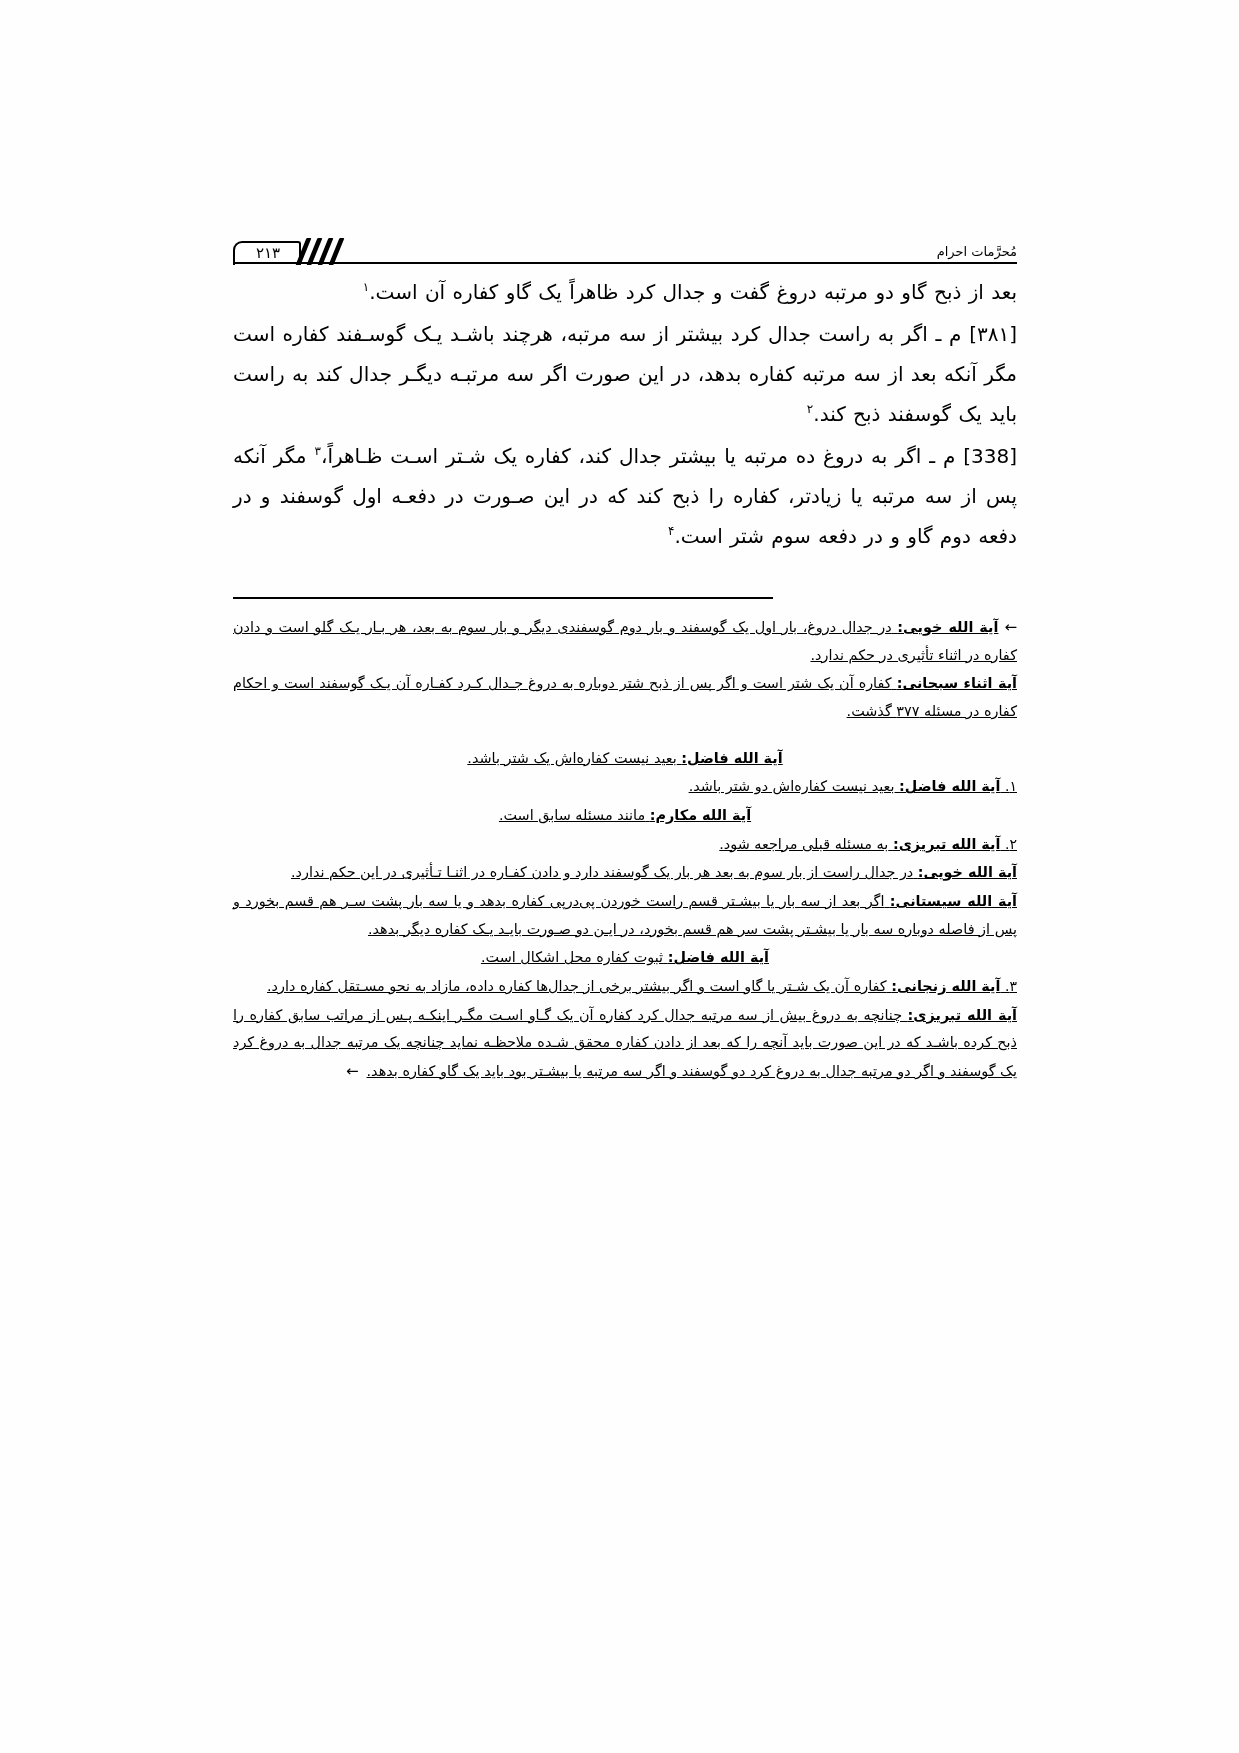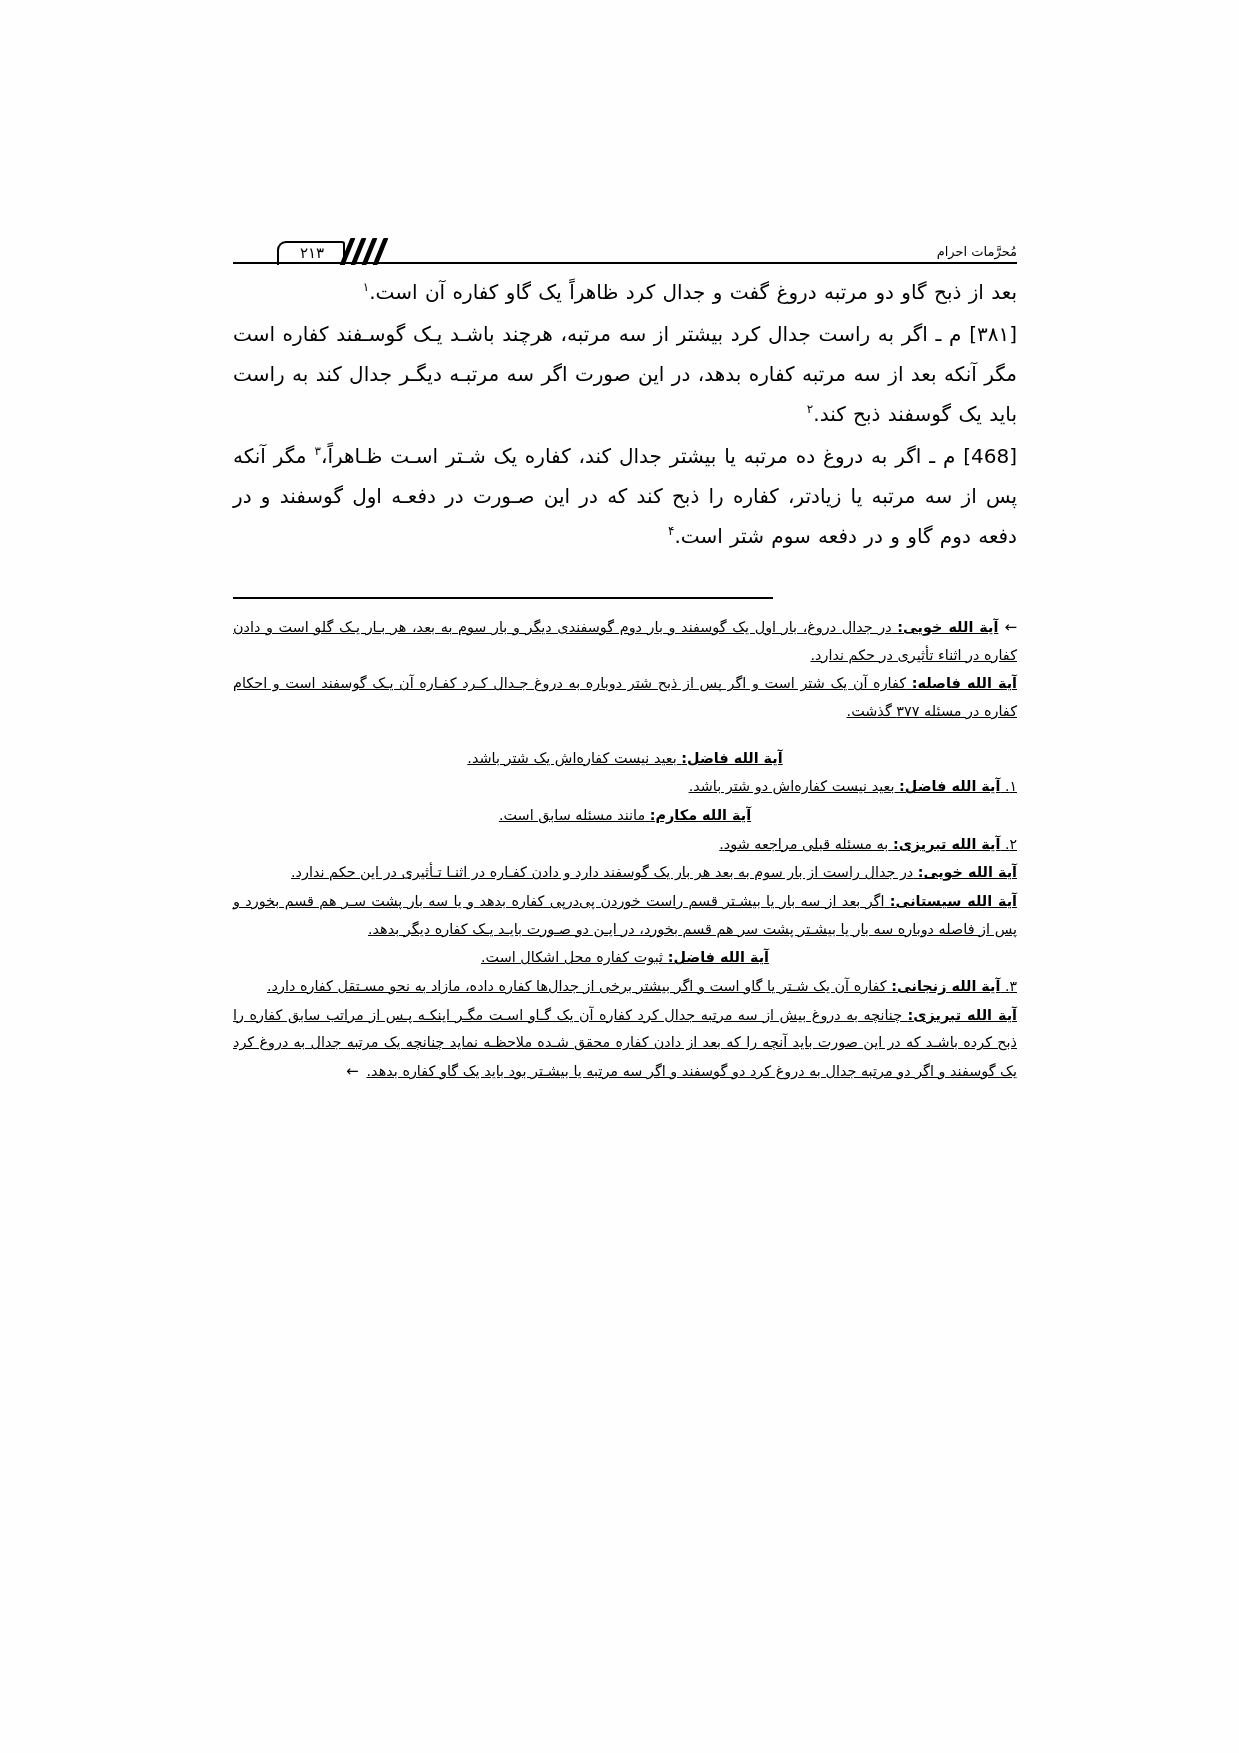--- a/index.html
+++ b/index.html
@@ -59,21 +59,20 @@
     border: 2.2px solid #000;
     border-bottom: none;
     border-top-left-radius: 9px;
     border-top-right-radius: 3px;
     padding: 2px 13px 3px 15px;
     font-size: 15px;
     line-height: 1.15;
     background: #fff;
     min-width: 36px;
     text-align: center;
-    margin-left: 44px;
   }
   .folio-slashes {
     position: relative;
     width: 46px;
     height: 27px;
     margin-left: -4px;
   }
   .folio-slashes span {
     position: absolute;
     bottom: 0;
@@ -175,33 +174,33 @@
     </div>
     <div class="header-rule"></div>
   </div>
 
   <div class="body-block">
 
     <p class="para"><span>بعد از ذبح گاو دو مرتبه دروغ گفت و جدال کرد ظاهراً یک گاو کفاره آن است.</span><span class="sup">۱</span></p>
 
     <p class="para"><span class="ruling-no">[۳۸۱]</span>&nbsp;<span>م</span>&nbsp;<span>ـ اگر به راست جدال کرد بیشتر از سه مرتبه، هرچند باشـد یـک گوسـفند کفاره است مگر آنکه بعد از سه مرتبه کفاره بدهد، در این صورت اگر سه مرتبـه دیگـر جدال کند به راست باید یک گوسفند ذبح کند.</span><span class="sup">۲</span></p>
 
-    <p class="para"><span class="ruling-no">[468]</span>&nbsp;<span>م</span>&nbsp;<span>ـ اگر به دروغ ده مرتبه یا بیشتر جدال کند، کفاره یک شـتر اسـت ظـاهراً،</span><span class="sup">۳</span>
+    <p class="para"><span class="ruling-no">[338]</span>&nbsp;<span>م</span>&nbsp;<span>ـ اگر به دروغ ده مرتبه یا بیشتر جدال کند، کفاره یک شـتر اسـت ظـاهراً،</span><span class="sup">۳</span>
       <span>مگر آنکه پس از سه مرتبه یا زیادتر، کفاره را ذبح کند که در این صـورت در دفعـه اول گوسفند و در دفعه دوم گاو و در دفعه سوم شتر است.</span><span class="sup">۴</span></p>
 
   </div>
 
   <div class="fn-rule"></div>
 
   <div class="footnotes">
 
     <p class="fn"><span class="arrow-in"></span><b class="auth">آیة الله خویی:</b>
       <span>در جدال دروغ، بار اول یک گوسفند و بار دوم گوسفندی دیگر و بار سوم به بعد، هر بـار یـک گلو است و دادن کفاره در اثناء تأثیری در حکم ندارد.</span></p>
 
-    <p class="fn"><b class="auth">آیة الله فاصله:</b>
+    <p class="fn"><b class="auth">آیة اثناء سبحانی:</b>
       <span>کفاره آن یک شتر است و اگر پس از ذبح شتر دوباره به دروغ جـدال کـرد کفـاره آن یـک گوسفند است و احکام کفاره در مسئله ۳۷۷ گذشت.</span></p>
 
     <p class="fn" style="text-align:center;margin-top:19px;"><b class="auth">آیة الله فاضل:</b>
       <span>بعید نیست کفاره‌اش یک شتر باشد.</span></p>
 
     <p class="fn"><span class="fn-marker">۱.</span>
       <b class="auth">آیة الله فاضل:</b>
       <span>بعید نیست کفاره‌اش دو شتر باشد.</span></p>
 
     <p class="fn" style="text-align:center;"><b class="auth">آیة الله مکارم:</b>

